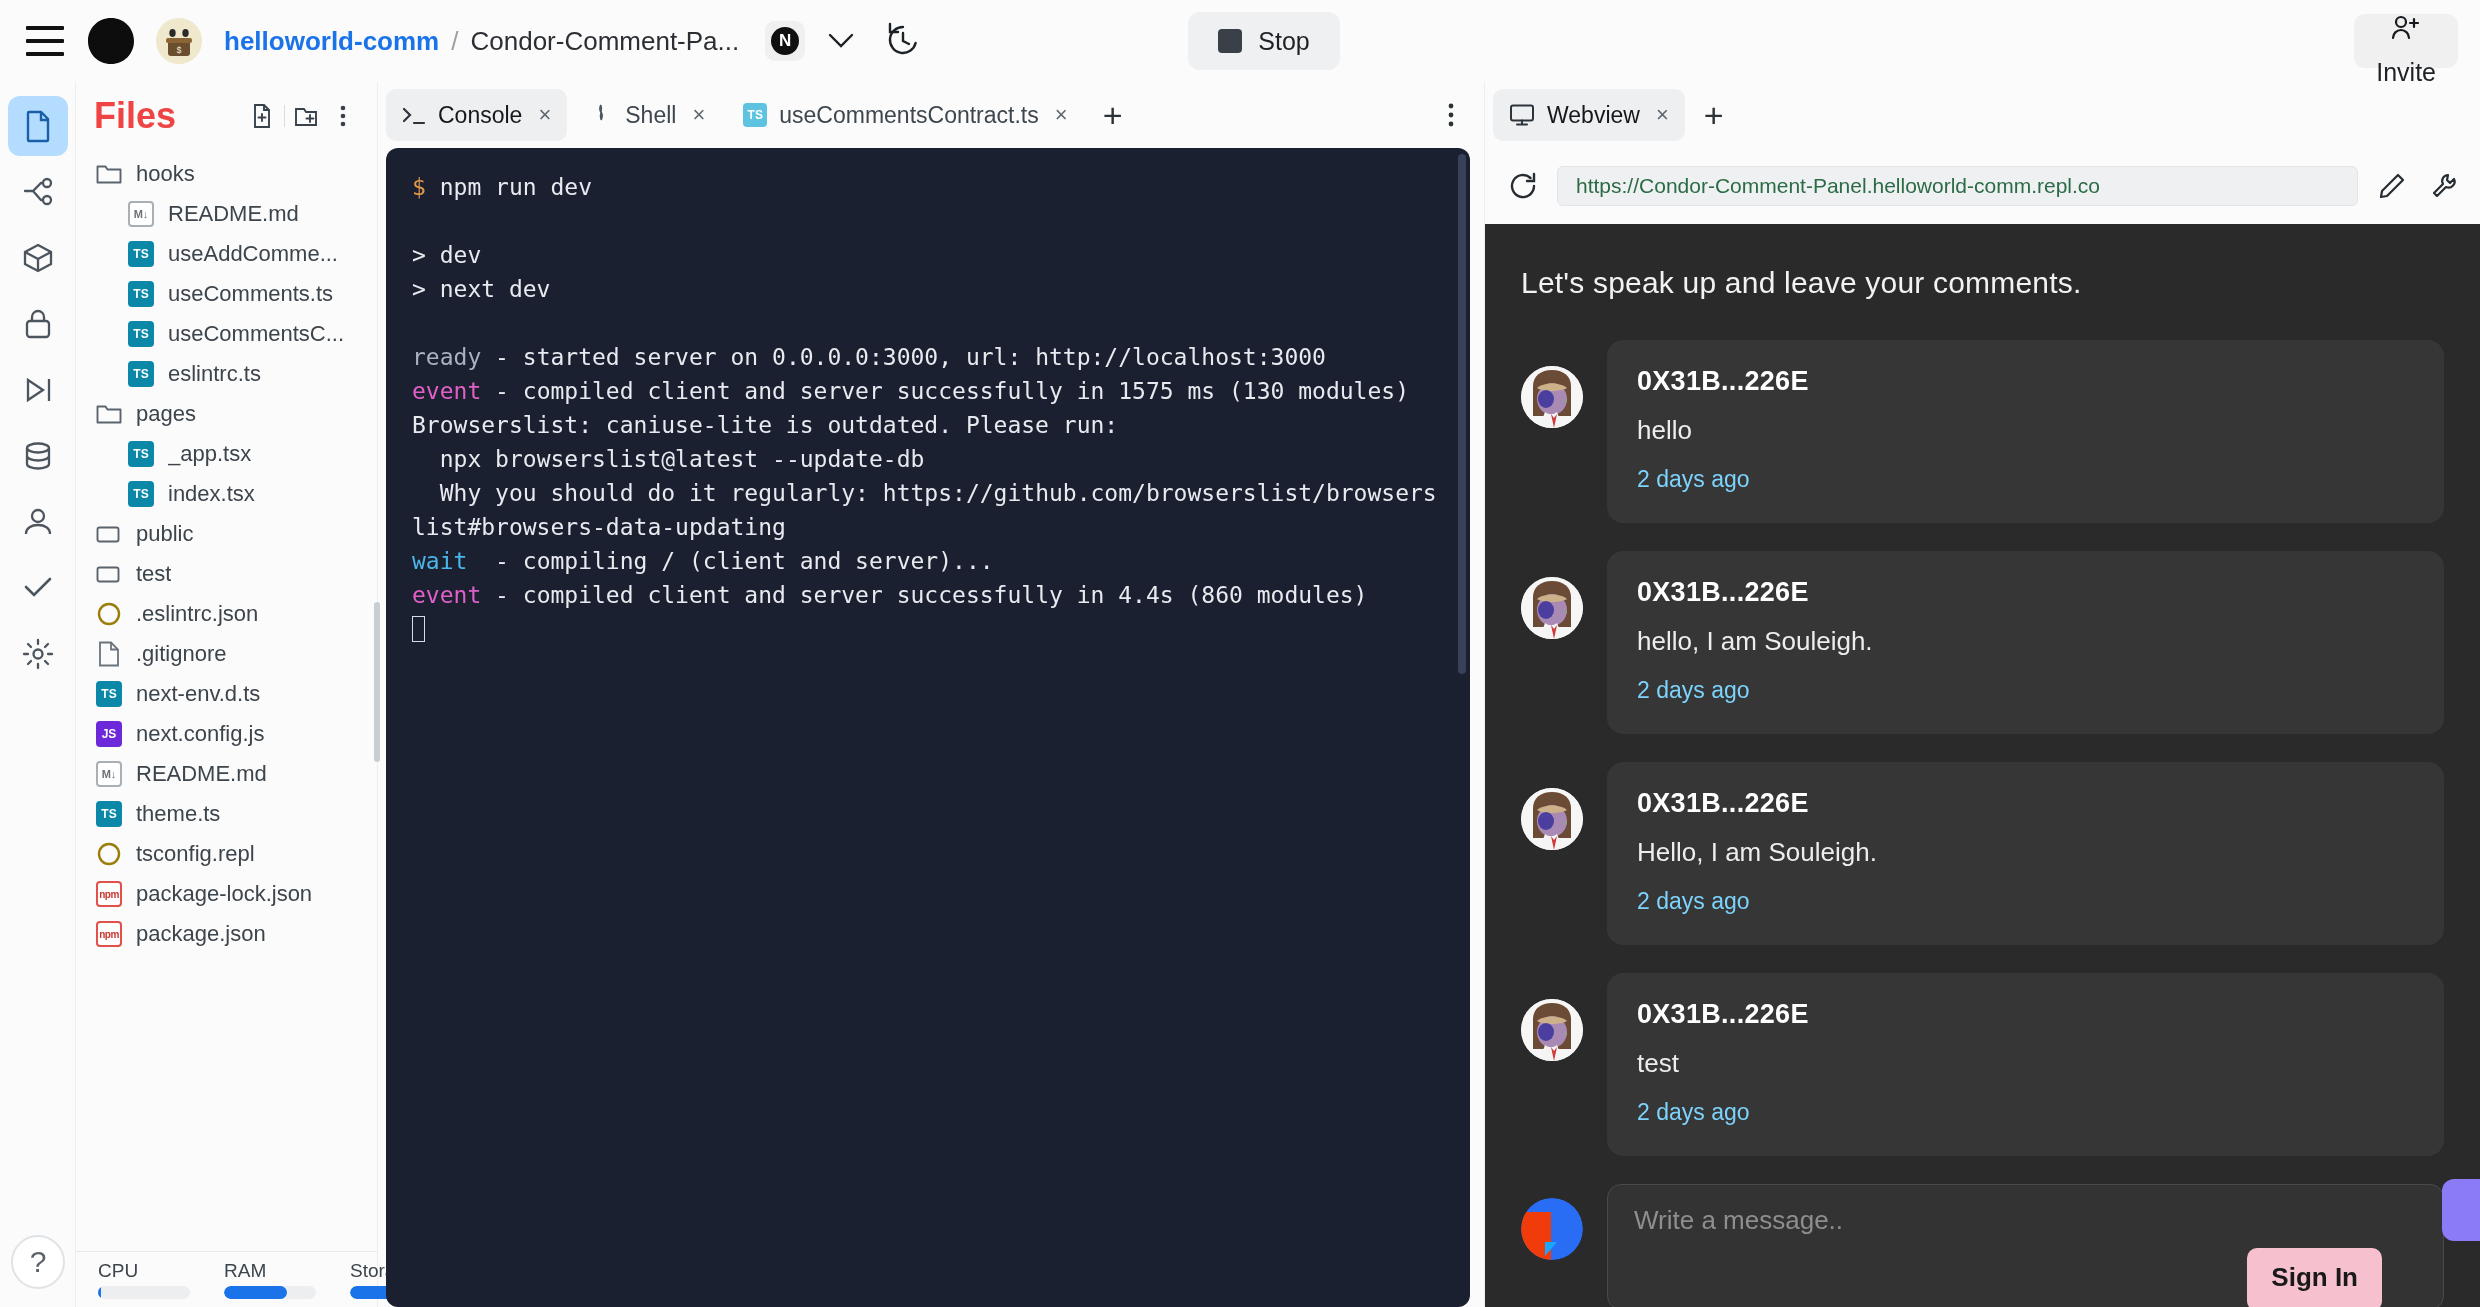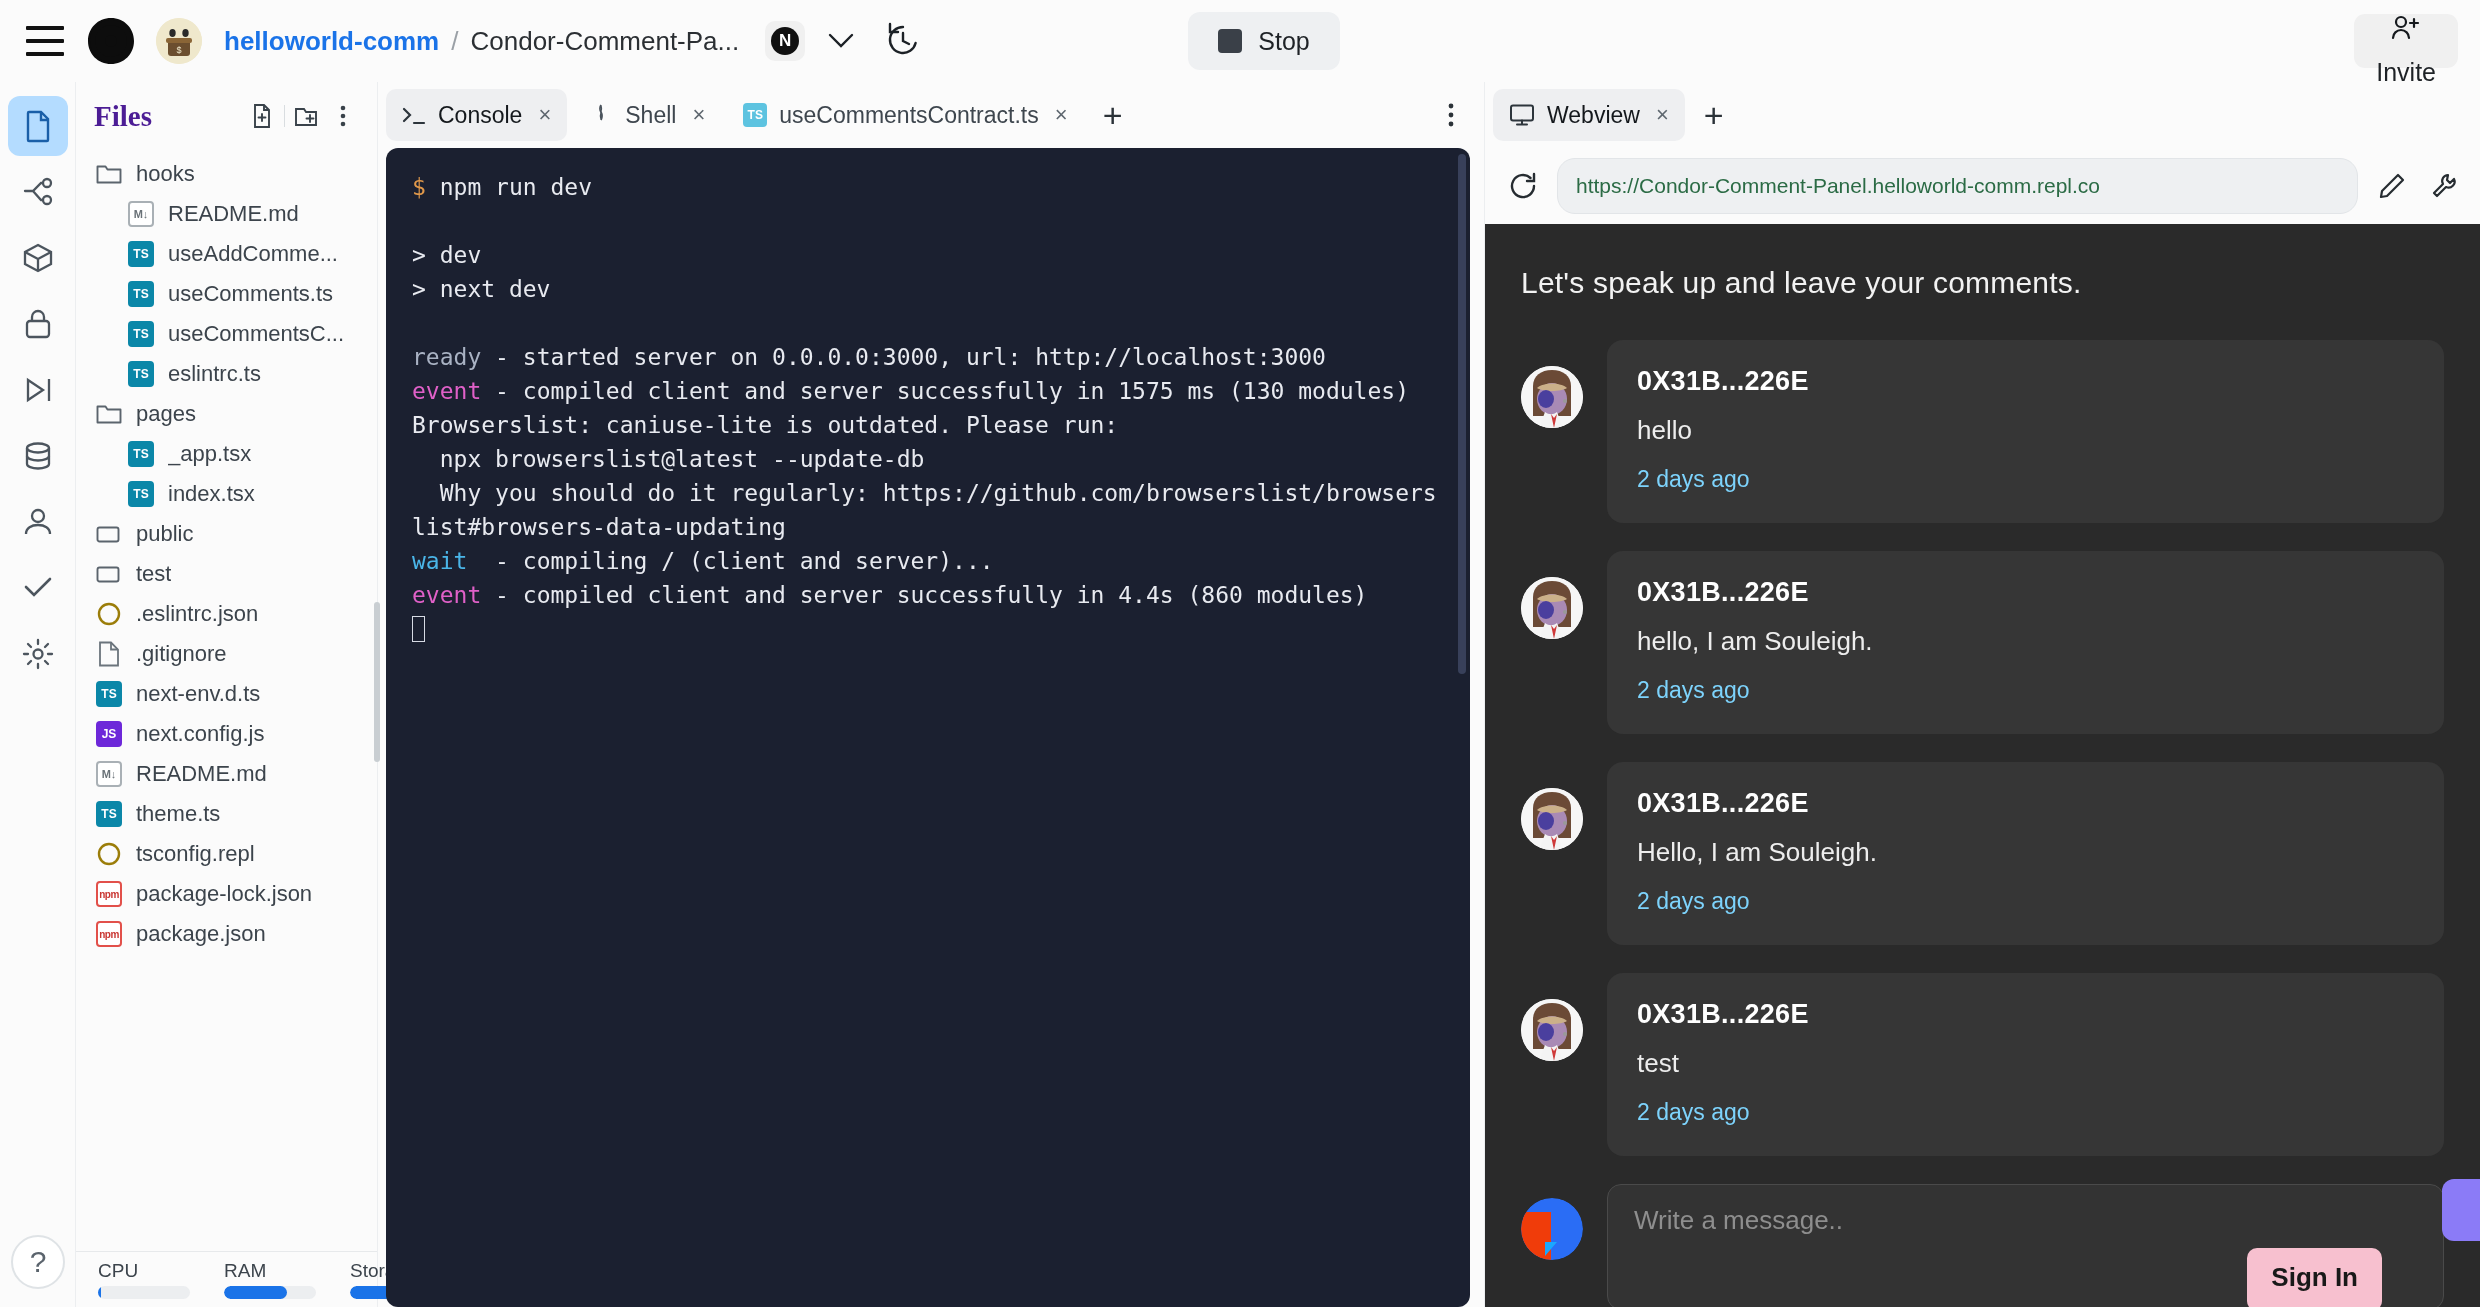--- a/index.html
+++ b/index.html
@@ -79,21 +79,21 @@
 
   
   .files-panel {
     width: 302px; flex:0 0 302px; background:#fbfbfb;
     display:flex; flex-direction:column; border-right:1px solid #eceef0;
     position:relative;
   }
   .files-head {
     height: 68px; display:flex; align-items:center; padding: 0 16px 0 18px;
   }
-  .files-title { font-size: 29px; font-weight:700; color:#4c1d95; flex:1 1 auto;font-family:Liberation Serif, serif; }
+  .files-title { font-size: 36px; font-weight:700; color:#ef4444; flex:1 1 auto; }
   .files-head-ico { width:36px;height:36px;display:flex;align-items:center;justify-content:center;color:#4a535c;cursor:pointer;}
   .files-sep { width:1px;height:22px;background:#d9dde0;margin:0 4px;}
   .tree { flex:1 1 auto; overflow:hidden; padding-top: 4px; }
   .tree-row {
     height: 40px; display:flex; align-items:center; gap:14px;
     padding-left: 20px; font-size: 22px; color:#3c444c; cursor:pointer;
     white-space:nowrap;
   }
   .tree-row.ind { padding-left: 52px; }
   .tree-label { overflow:hidden; text-overflow:ellipsis; }
@@ -153,21 +153,21 @@
   .web-col {
     width: 996px; flex:0 0 996px; display:flex; flex-direction:column;
     background:#fbfbfb; border-left:1px solid #eceef0;
   }
   .web-urlbar {
     height: 76px; flex:0 0 76px; display:flex; align-items:center; gap:16px;
     padding: 0 18px 0 20px;
   }
   .reload-ico { width:36px;height:36px;display:flex;align-items:center;justify-content:center;color:#30373d;cursor:pointer;}
   .url-input {
-    flex:1 1 auto; height: 56px; border-radius: 18px; background:#eef0f2;
+    flex:1 1 auto; height: 40px; border-radius: 6px; background:#eef0f2;
     border: 1px solid #e2e5e8;
     display:flex; align-items:center; padding: 0 18px;
     font-size: 21px; color:#2b6b45; font-family:"Liberation Sans",sans-serif;
     overflow:hidden; white-space:nowrap;
   }
   .url-ico { width:36px;height:36px;display:flex;align-items:center;justify-content:center;color:#2b3238;cursor:pointer;}
   .webview {
     flex:1 1 auto; margin: 0 0 0 0; background:#2a2a2a; overflow:hidden; position:relative;
     padding: 42px 36px 0 36px;
   }

